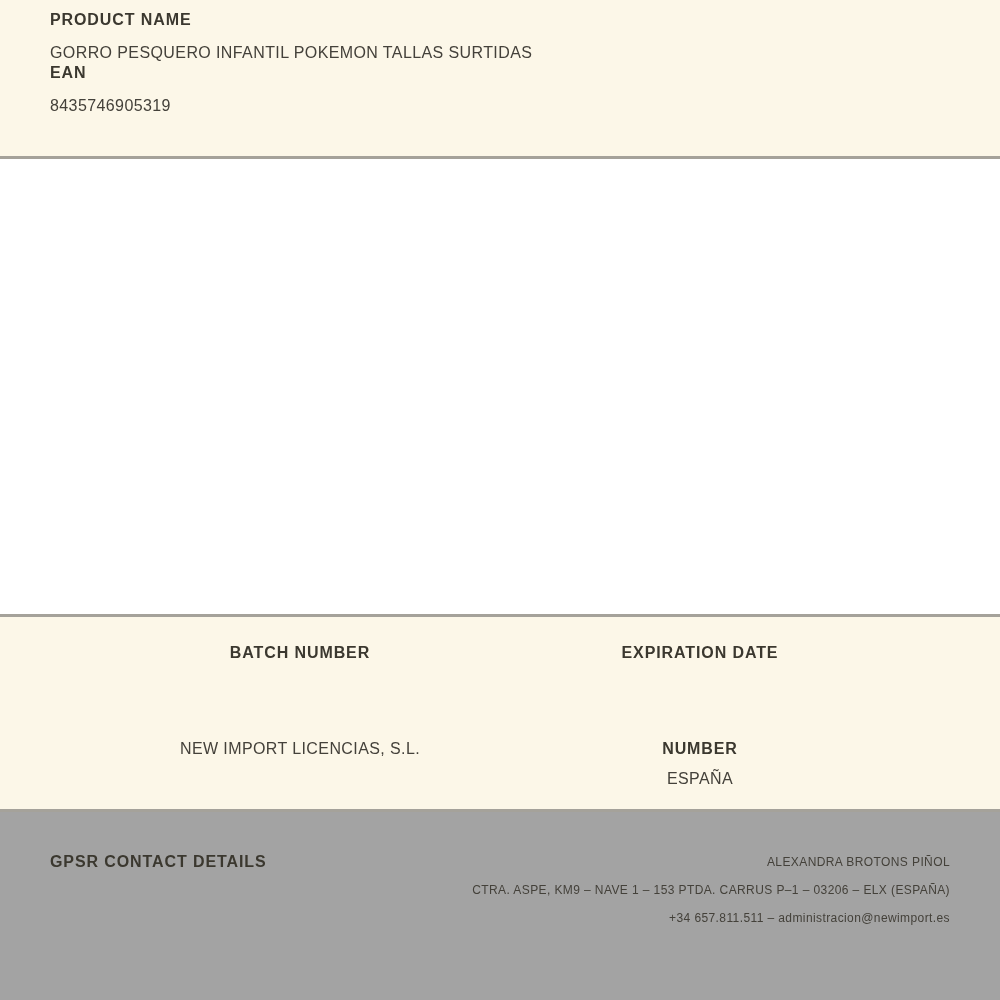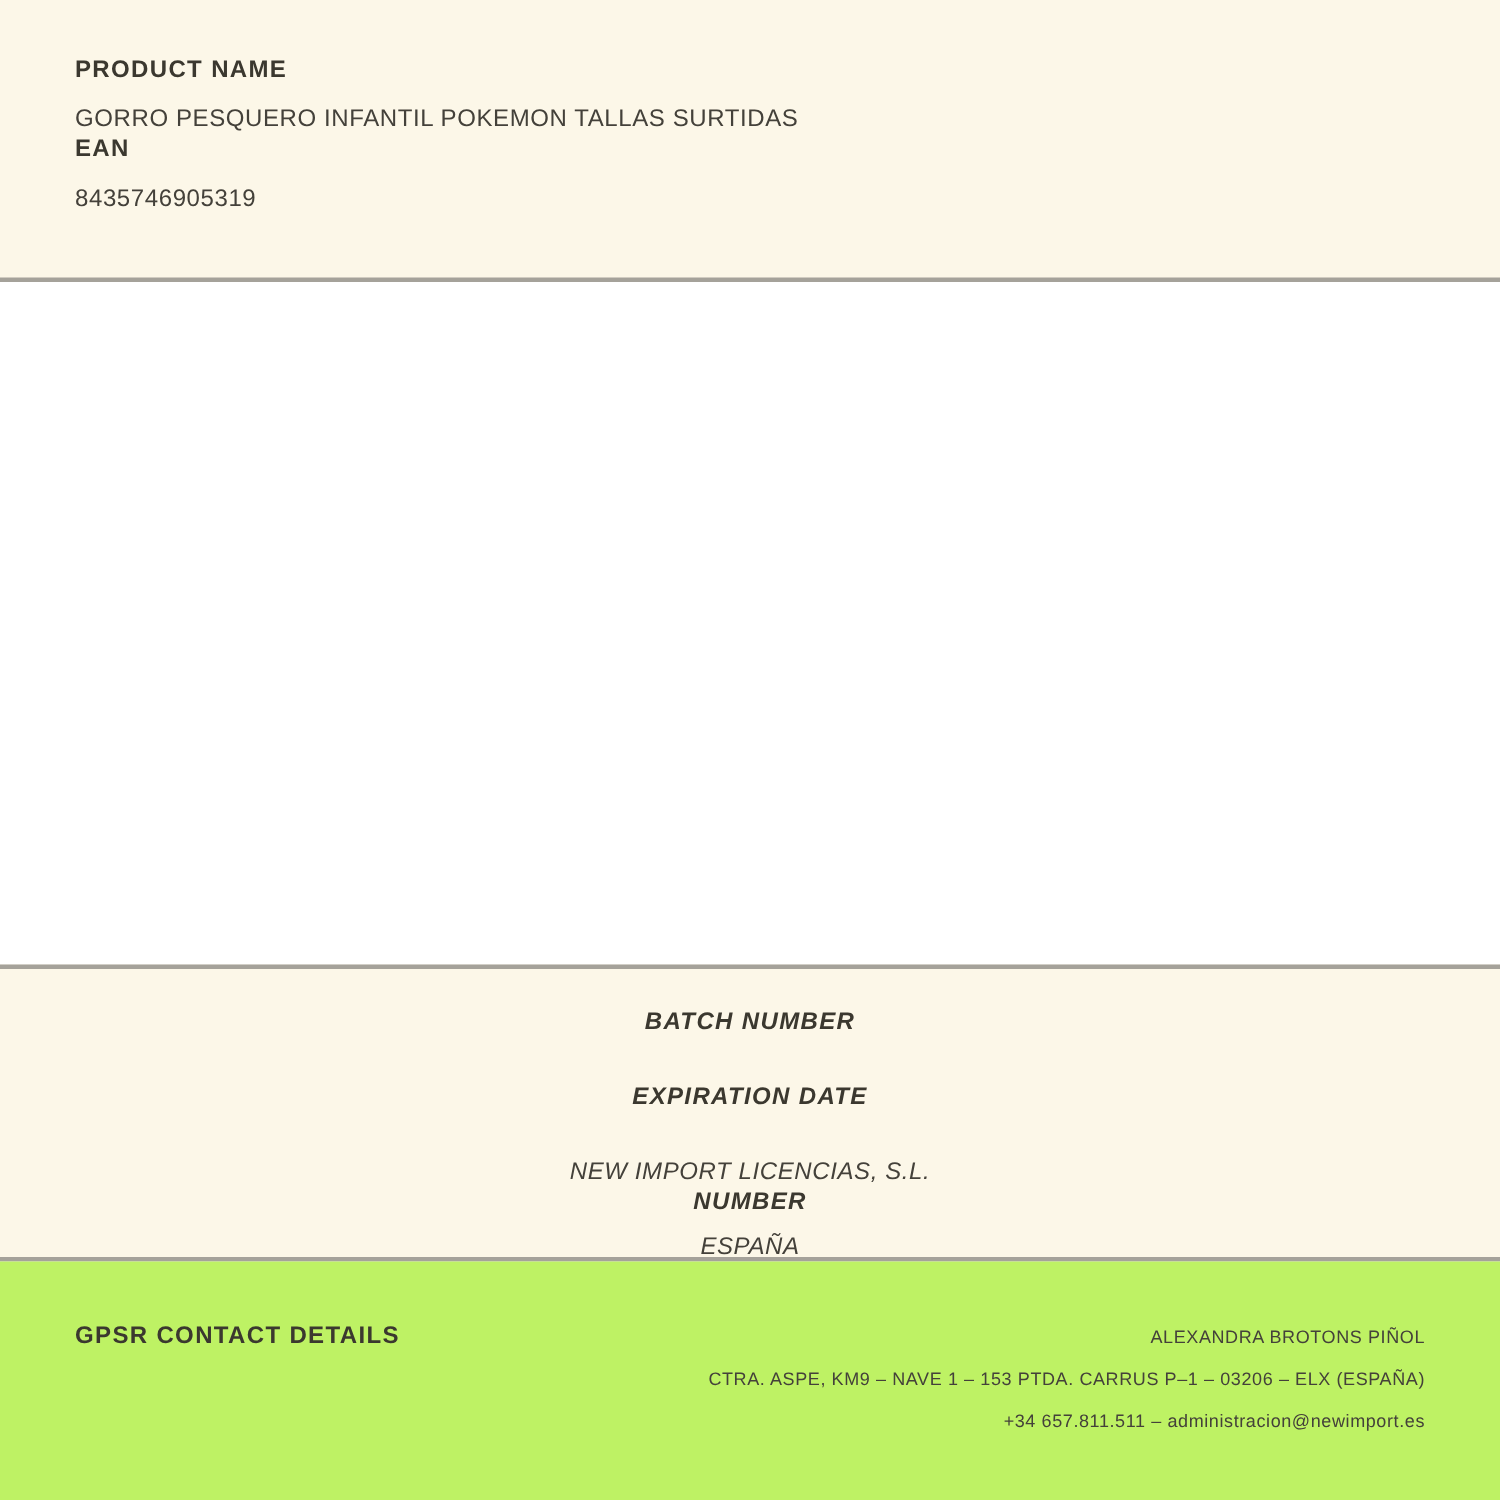--- a/index.html
+++ b/index.html
@@ -9,24 +9,24 @@
     width: 1000px;
     height: 1000px;
     display: flex;
     flex-direction: column;
     background: #ffffff;
     overflow: hidden;
   }
 
   
   .section-top {
-    height: 188px;
+    height: 159px;
     background: #FCF7E8;
     border-bottom: 3px solid #A5A29A;
-    padding: 37px 50px 0 50px;
+    padding: 10px 50px 0 50px;
   }
   .field-label {
     font-size: 16px;
     font-weight: bold;
     letter-spacing: 0.9px;
     color: #3B382F;
     line-height: 20px;
     margin-bottom: 13px;
   }
   .field-value {
@@ -46,22 +46,22 @@
   
   .section-details {
     height: 198px;
     background: #FCF7E8;
     border-top: 3px solid #A5A29A;
     border-bottom: 3px solid #A5A29A;
     padding: 26px 100px 0 100px;
   }
   .details-grid {
     display: grid;
-    grid-template-columns: 1fr;
-    font-style: italic;
+    grid-template-columns: 1fr 1fr;
+    row-gap: 46px;
   }
   .details-cell { text-align: center; }
   .details-label {
     font-size: 16px;
     font-weight: bold;
     letter-spacing: 0.9px;
     color: #3B382F;
     line-height: 20px;
     margin-bottom: 10px;
   }
@@ -69,21 +69,21 @@
     font-size: 16px;
     letter-spacing: 0.4px;
     color: #44413A;
     line-height: 20px;
     min-height: 20px;
   }
 
   
   .section-gpsr {
     flex: 1;
-    background: #bef264;
+    background: #a3a3a3;
     padding: 36px 50px 0 50px;
     display: flex;
     justify-content: space-between;
     align-items: flex-start;
   }
   .gpsr-label {
     font-size: 16px;
     font-weight: bold;
     letter-spacing: 0.9px;
     color: #3B382F;

